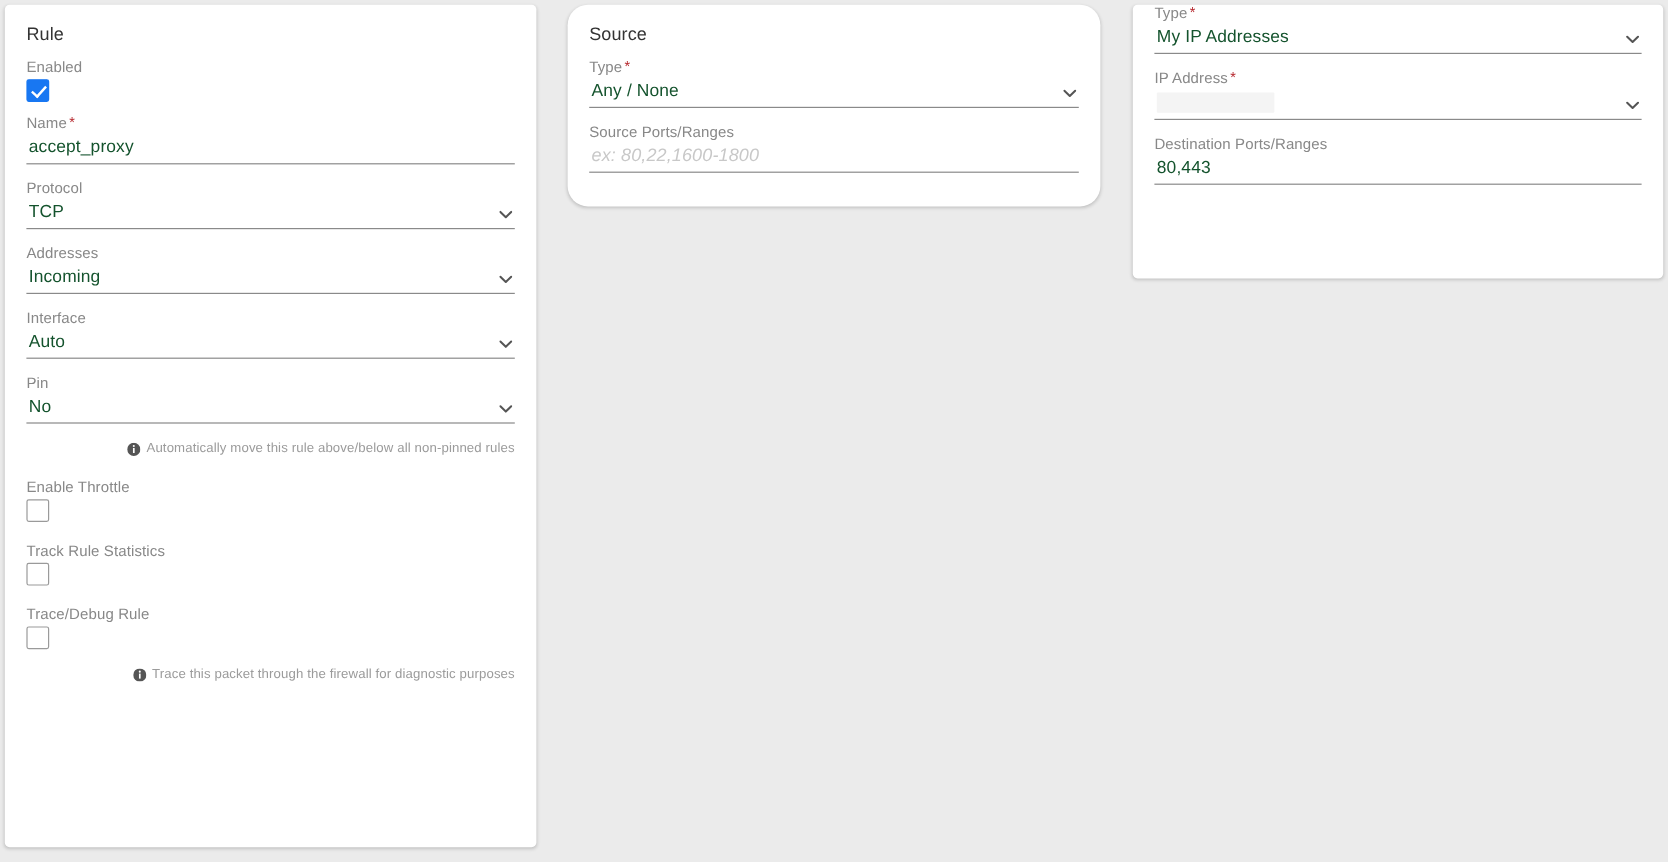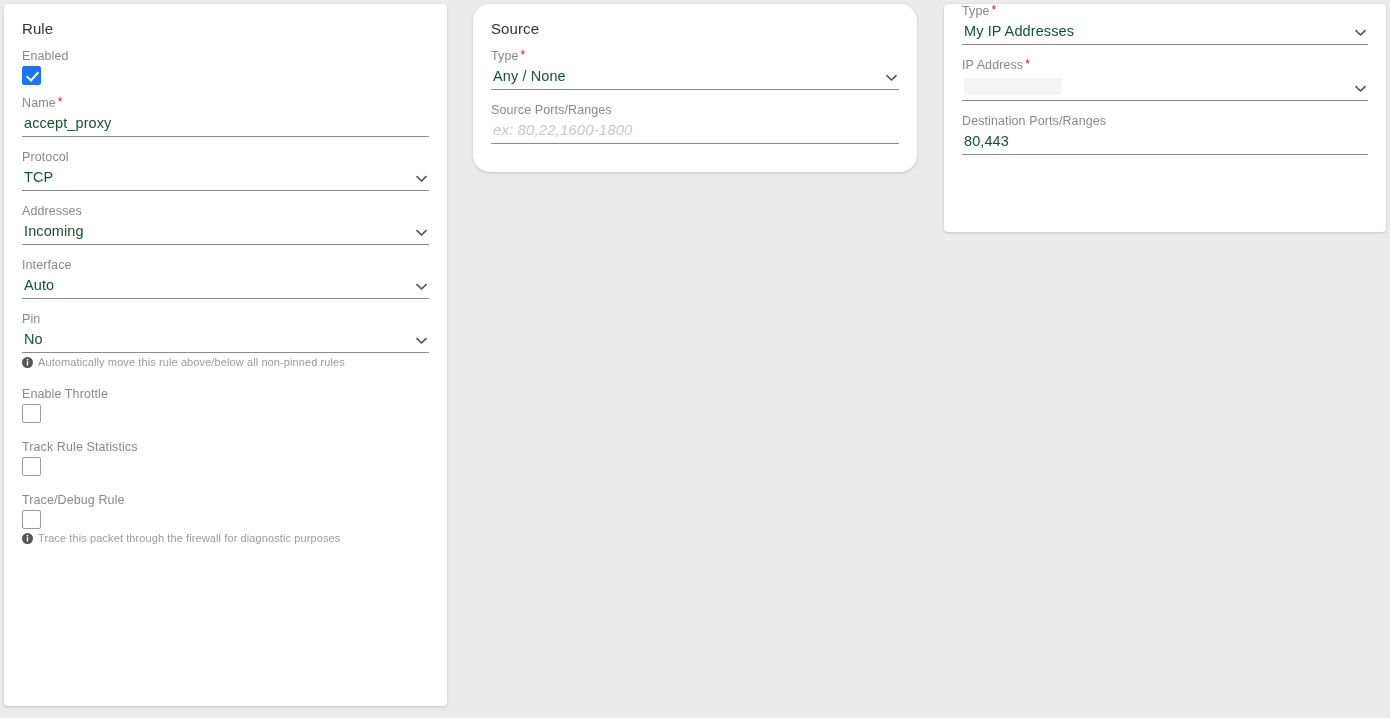--- a/index.html
+++ b/index.html
@@ -142,24 +142,25 @@
     border: solid #ffffff;
     border-width: 0 2px 2px 0;
     transform: rotate(42deg);
   }
 
   
   .hint {
     display: flex;
     align-items: center;
     gap: 5px;
-    margin-top: 3px;
+    margin-top: 15px;
     font-size: 11px;
     color: #9b9b9b;
     letter-spacing: .1px;
+    justify-content: flex-end;
   }
   .hint-icon {
     flex: 0 0 auto;
     width: 11px;
     height: 11px;
   }
   .hint-icon svg { display: block; }
   .hint-text { line-height: 1.1; }
 
   .sp-10 { height: 10px; }

